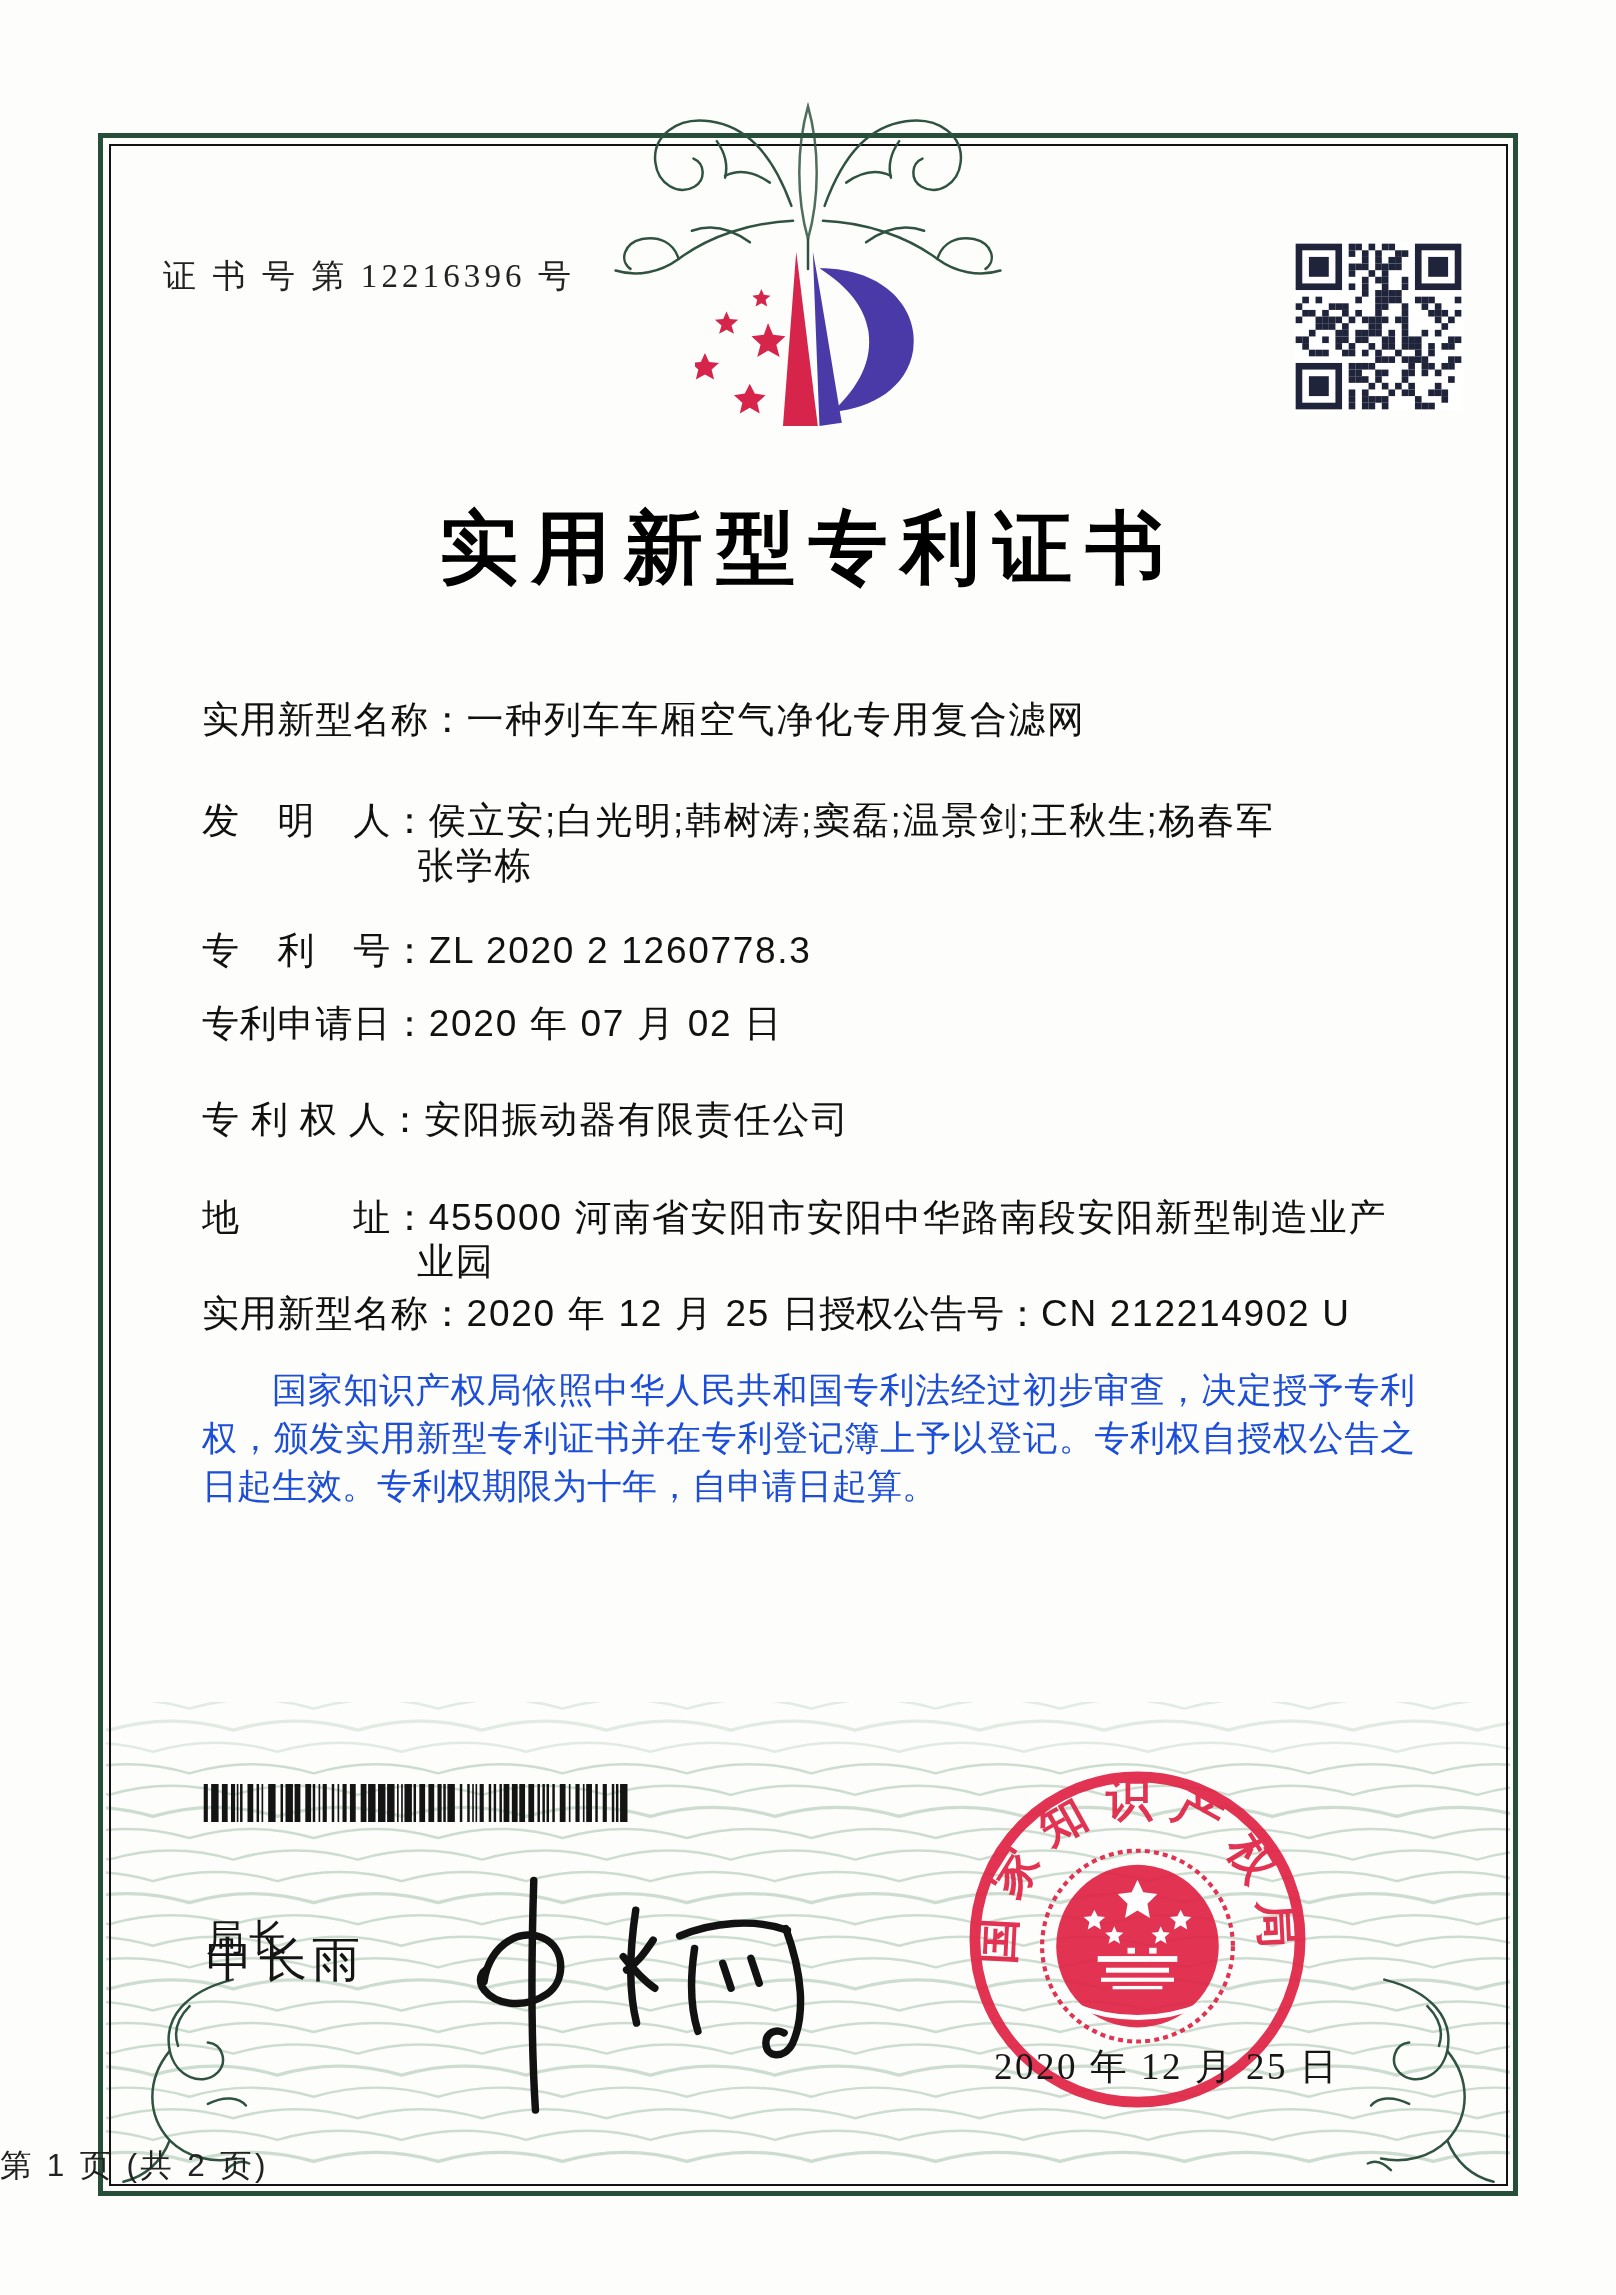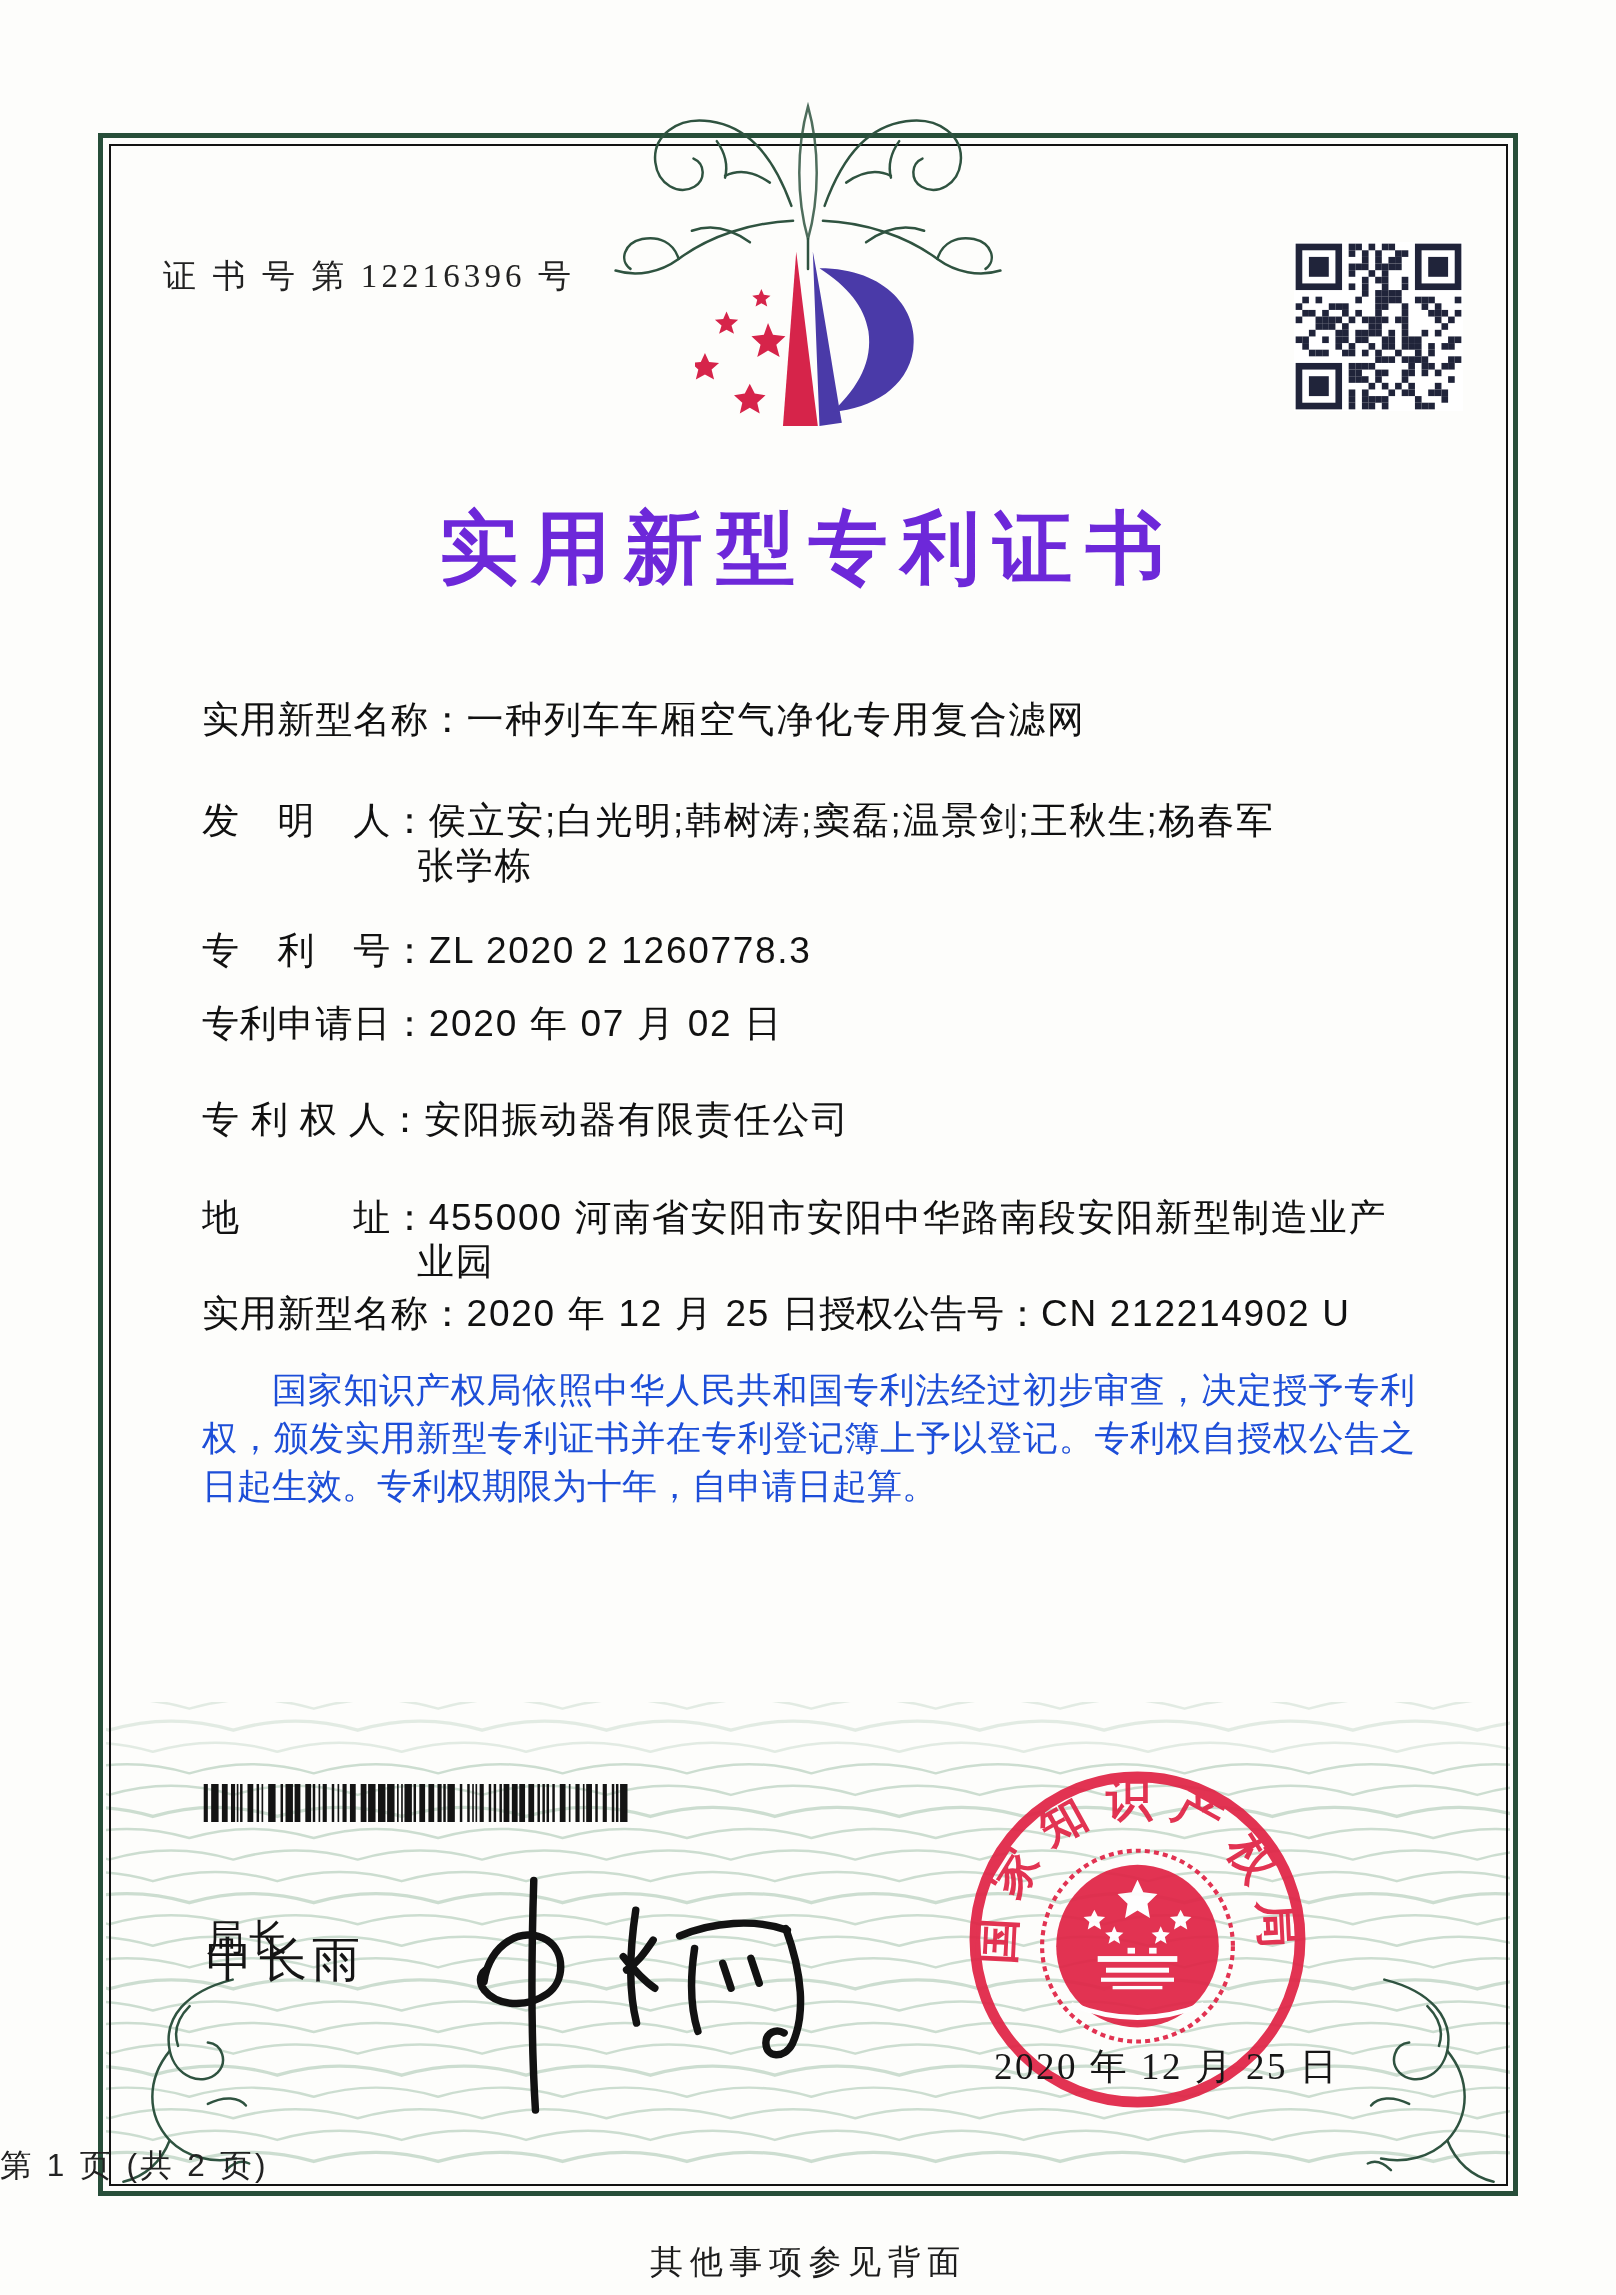--- a/index.html
+++ b/index.html
@@ -5,21 +5,21 @@
   html,body{margin:0;padding:0;background:#888;}
   #page{position:relative;width:1617px;height:2295px;background:#fdfdfb;overflow:hidden;
         font-family:"Liberation Sans",sans-serif;color:#151515;}
   .abs{position:absolute;}
   
   #frame-outer{left:98px;top:133px;width:1420px;height:2063px;border:5.8px solid #274e39;box-sizing:border-box;}
   #frame-inner{left:109px;top:144px;width:1399px;height:2042px;border:2.5px solid #121212;box-sizing:border-box;}
   
   #cert-no{left:163px;top:254px;font-size:33px;letter-spacing:4.1px;font-family:"Liberation Serif",serif;color:#222;}
   #title{left:0;right:0;top:496px;text-align:center;font-size:79px;font-weight:700;letter-spacing:13.3px;
-         font-family:"Liberation Serif","DejaVu Serif",serif;color:#6d28d9;}
+         font-family:"Liberation Serif","DejaVu Serif",serif;color:#000000;}
   
   .row{position:absolute;left:202px;width:1228px;font-size:37px;line-height:45px;color:#111;}
   .lbl{display:inline-block;min-width:212px;letter-spacing:0.8px;}
   .val{display:inline-block;letter-spacing:1.7px;}
   .val2{position:absolute;left:215px;letter-spacing:1.7px;}
   .pair2{position:absolute;left:617px;top:0;}
   
   .para{position:absolute;left:202px;width:1213px;font-size:35px;line-height:48px;text-align:justify;
         text-indent:70px;font-family:"Liberation Serif","DejaVu Serif",serif;color:#1d4ed8;}
   
@@ -467,16 +467,15 @@
         <rect x="176" y="266" width="88" height="5"></rect>
         <rect x="190" y="276" width="60" height="4"></rect>
       </g>
       <path d="M140,298 Q220,330 300,298" fill="none" stroke="#ffffff" stroke-width="6"></path>
     </g>
   </svg>
 
   <div id="seal-date" class="abs">2020 年 12 月 25 日</div>
 
   <div id="page-footer" class="abs">第 1 页 (共 2 页)</div>
-  <div id="back-note" class="abs">其他事项参见背面</div>
 
 </div>
 
 
 </body></html>

